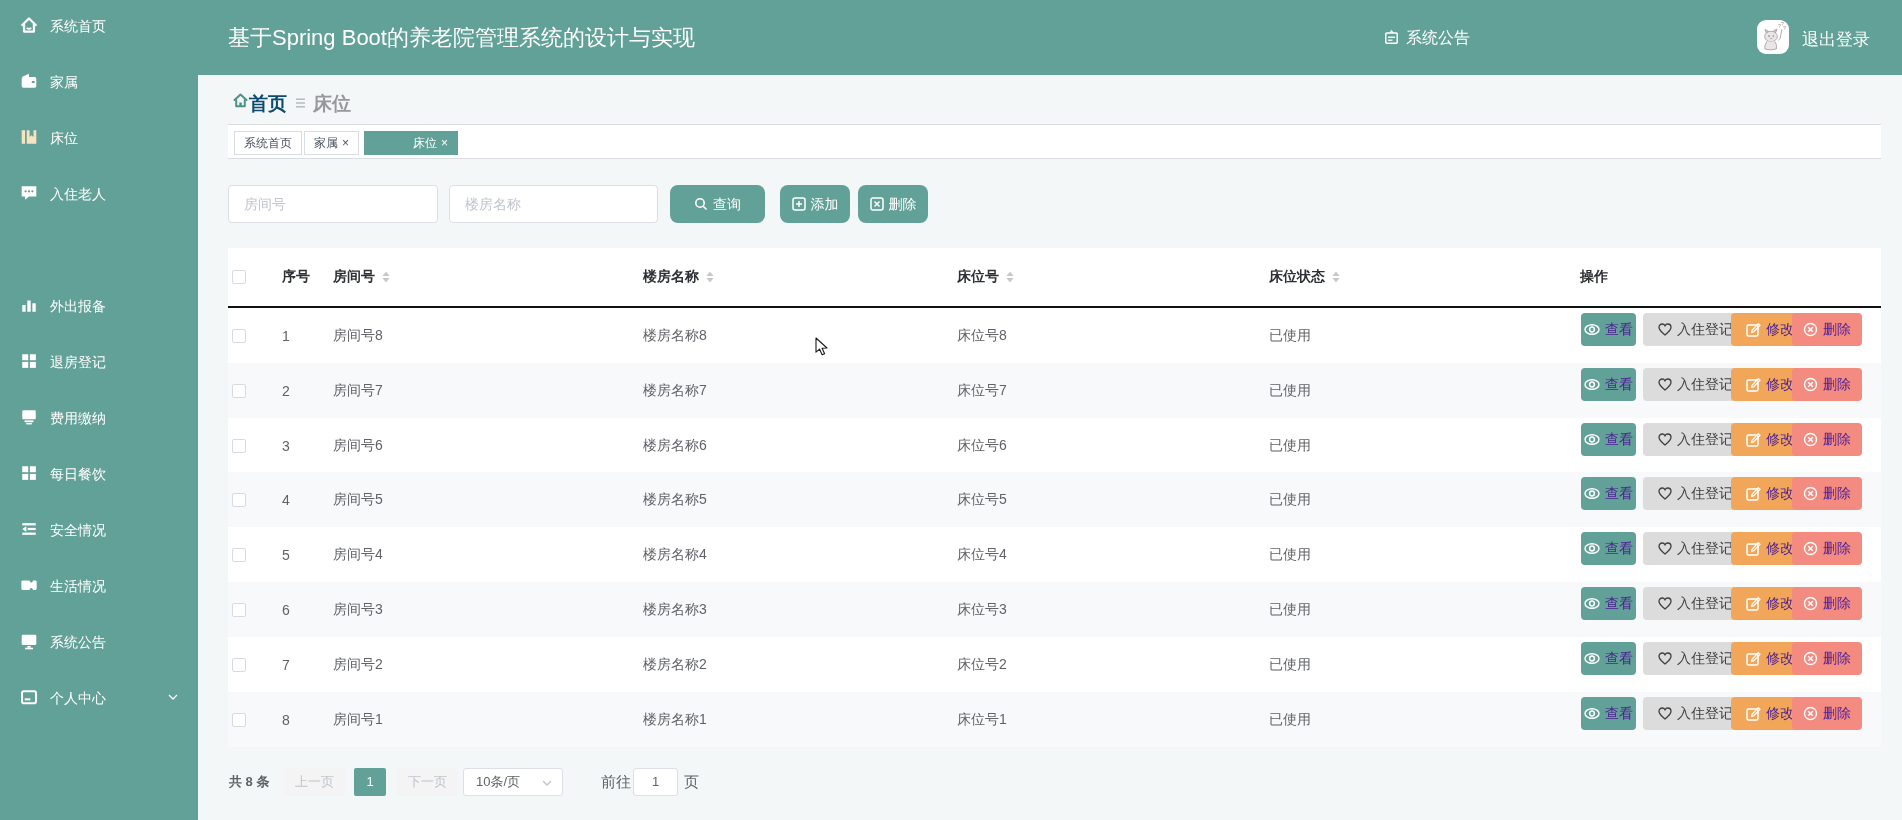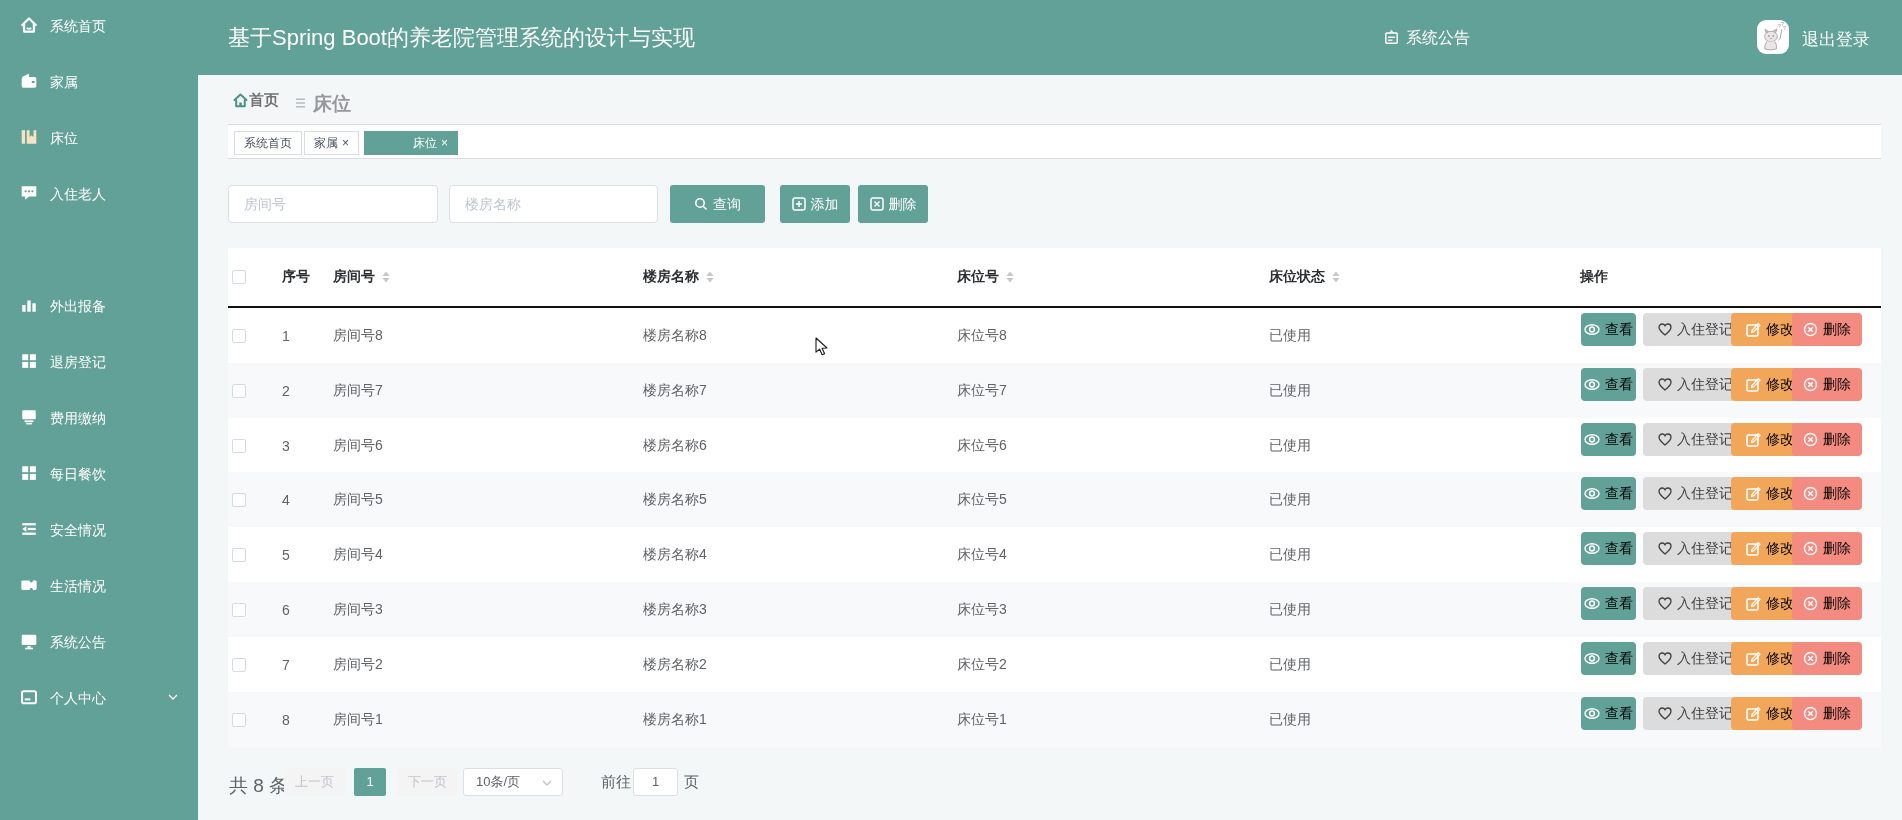--- a/index.html
+++ b/index.html
@@ -19,60 +19,60 @@
   
   .sidebar { position:absolute; left:0; top:0; width:198px; height:820px; background:#62a198; }
   .menu-item { position:absolute; left:0; width:198px; height:56px; color:#fff; font-size:14px; }
   .menu-item .mi-icon { position:absolute; left:20px; top:19px; width:18px; height:18px; }
   .menu-item .mi-txt { position:absolute; left:50px; top:21px; }
   .menu-item .mi-arrow { position:absolute; left:167px; top:22px; }
 
   
   .crumb { position:absolute; left:228px; top:88px; height:28px; width:400px; white-space:nowrap; }
   .crumb .home-ic { position:absolute; left:5px; top:5px; }
-  .crumb .c1 { position:absolute; left:21px; top:3px; color:#737373; font-weight:bold; font-size:15px; }
+  .crumb .c1 { position:absolute; left:21px; top:3px; color:#0c4a6e; font-weight:bold; font-size:19px; }
   .crumb .sep { position:absolute; left:67px; top:10px; }
   .crumb .c2 { position:absolute; left:85px; top:3px; color:#96989b; font-weight:bold; font-size:19px; }
 
   
   .tabstrip { position:absolute; left:228px; top:124px; width:1653px; height:35px; background:#fff; border-top:1px solid #d9dde1; border-bottom:1px solid #d9dde1; }
   .tag { position:absolute; top:6px; height:24px; line-height:22px; background:#fff; border:1px solid #d8dce5; color:#495060; font-size:12px; padding:0 9px; }
   .tag.active { background:#62a198; border-color:#62a198; color:#fff; }
   .tag .x { margin-left:4px; font-size:12px; }
 
   
   .s-input { position:absolute; top:185px; height:38px; background:#fff; border:1px solid #dcdfe6; border-radius:4px; color:#c0c4cc; font-size:14px; padding-left:15px; line-height:36px; }
-  .btn { position:absolute; top:185px; height:38px; background:#62a198; border-radius:3px; color:#fff; font-size:14px; text-align:center; line-height:38px; }
+  .btn { position:absolute; top:185px; height:38px; background:#62a198; border-radius:8px; color:#fff; font-size:14px; text-align:center; line-height:38px; }
   .btn .bi { display:inline-block; vertical-align:-2px; margin-right:5px; }
 
   
   .tablecard { position:absolute; left:228px; top:248px; width:1653px; height:499px; background:#fff; }
   .thead { position:absolute; left:0; top:0; width:100%; height:60px; border-bottom:2px solid #111; font-weight:bold; color:#2d2f33; font-size:14px; }
   .trow { position:absolute; left:0; width:100%; height:55px; font-size:14px; color:#606266; }
   .trow.even { background:#f8f9fa; }
   .cell { position:absolute; top:0; height:100%; display:flex; align-items:center; }
   .cb { position:absolute; left:4px; width:14px; height:14px; background:#fff; border:1px solid #d6dbe2; border-radius:2px; top:50%; margin-top:-7px; }
   .c-idx  { left:54px; }
   .c-room { left:105px; }
   .c-bld  { left:415px; }
   .c-bed  { left:729px; }
   .c-st   { left:1041px; }
   .c-op   { left:1352px; }
   .sort { display:inline-block; margin-left:6px; }
 
-  .abtn { position:absolute; top:5px; height:33px; border-radius:4px; color:#000000; font-size:14px; display:flex; align-items:center; justify-content:center; }
+  .abtn { position:absolute; top:5px; height:33px; border-radius:4px; color:#4c1d95; font-size:14px; display:flex; align-items:center; justify-content:center; }
   .abtn svg { margin-right:5px; }
   .b-view { left:1353px; width:55px; background:#62a198; }
   .b-reg  { left:1415px; width:105px; background:#dcdcdc; color:#3c3e40; }
   .b-edit { left:1503px; width:78px; background:#f2a65a; }
   .b-del  { left:1564px; width:70px; background:#f48b80; }
 
   
   .pag { position:absolute; top:768px; height:28px; font-size:13px; color:#606266; }
-  .pag-total { left:229px; top:773px; font-size:19px; }
+  .pag-total { left:229px; top:773px; font-size:13px;font-weight:bold; }
   .pbtn { position:absolute; top:768px; height:28px; background:#f4f4f5; color:#c0c4cc; font-size:13px; text-align:center; line-height:28px; border-radius:2px; }
   .pcur { position:absolute; left:354px; top:768px; width:32px; height:28px; background:#62a198; color:#fff; text-align:center; line-height:28px; border-radius:2px; font-size:13px; }
   .psel { position:absolute; left:463px; top:768px; width:100px; height:28px; border:1px solid #dcdfe6; border-radius:3px; background:#fff; color:#606266; font-size:13px; line-height:26px; padding-left:12px; }
   .psel .ar { position:absolute; right:10px; top:11px; }
   .pgoto { position:absolute; left:601px; top:773px; font-size:15px; color:#606266; }
   .pinput { position:absolute; left:633px; top:768px; width:45px; height:28px; border:1px solid #dcdfe6; border-radius:3px; background:#fff; text-align:center; line-height:26px; font-size:13px; color:#606266; }
   .pye { position:absolute; left:684px; top:773px; font-size:15px; color:#606266; }
 </style>
 </head>
 <body>

